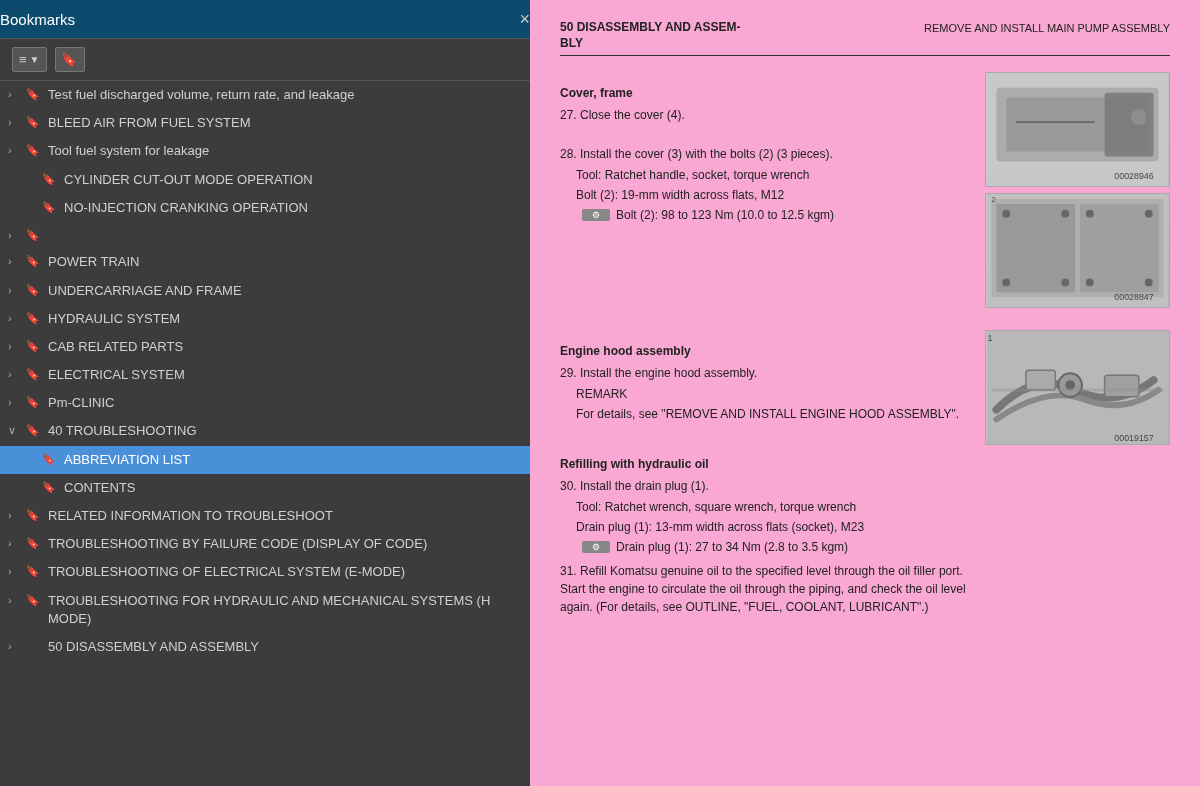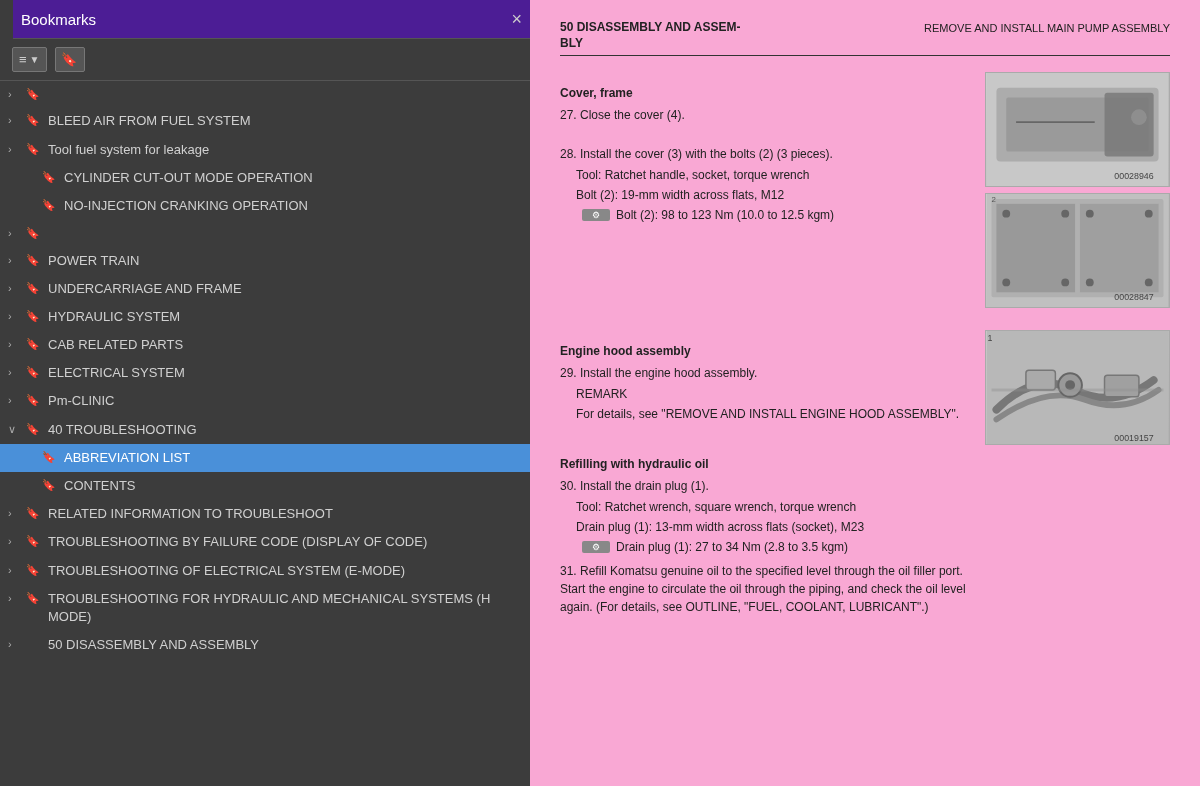--- a/index.html
+++ b/index.html
@@ -10,27 +10,26 @@
       width: 530px;
       min-width: 530px;
       background: #3c3c3c;
       display: flex;
       flex-direction: column;
       height: 786px;
       position: relative;
     }
 
     #sidebar-header {
-      background: #4c1d95;
-      padding: 10px 8px;
+      background: #0c4a6e;
+      padding: 10px 0;
       display: flex;
       align-items: center;
       justify-content: space-between;
       border-bottom: 1px solid #555;
-      margin-left: 13px;
     }
 
     #sidebar-title {
       color: #fff;
       font-size: 15px;
       font-weight: normal;
     }
 
     #close-btn {
       color: #ccc;
@@ -249,20 +248,21 @@
     </button>
     <button class="toolbar-btn">
       <span>🔖</span>
     </button>
   </div>
   <div id="sidebar-content">
 
   <div class="tree-item">
         <span class="toggle">›</span>
         <span class="bookmark-icon" style="font-size: 11px;">🔖</span>
+        <span class="label">Test fuel discharged volume, return rate, and leakage</span>
       </div>
       <div class="tree-item">
         <span class="toggle">›</span>
         <span class="bookmark-icon" style="font-size: 11px;">🔖</span>
         <span class="label">BLEED AIR FROM FUEL SYSTEM</span>
       </div>
       <div class="tree-item">
         <span class="toggle">›</span>
         <span class="bookmark-icon" style="font-size: 11px;">🔖</span>
         <span class="label">Tool fuel system for leakage</span>

